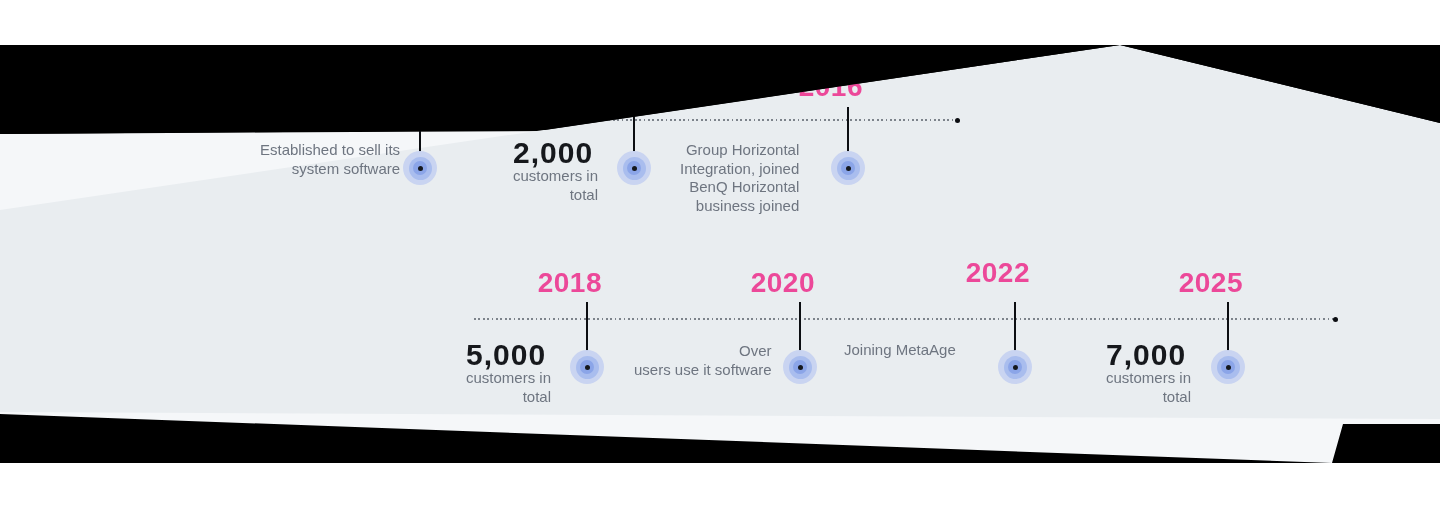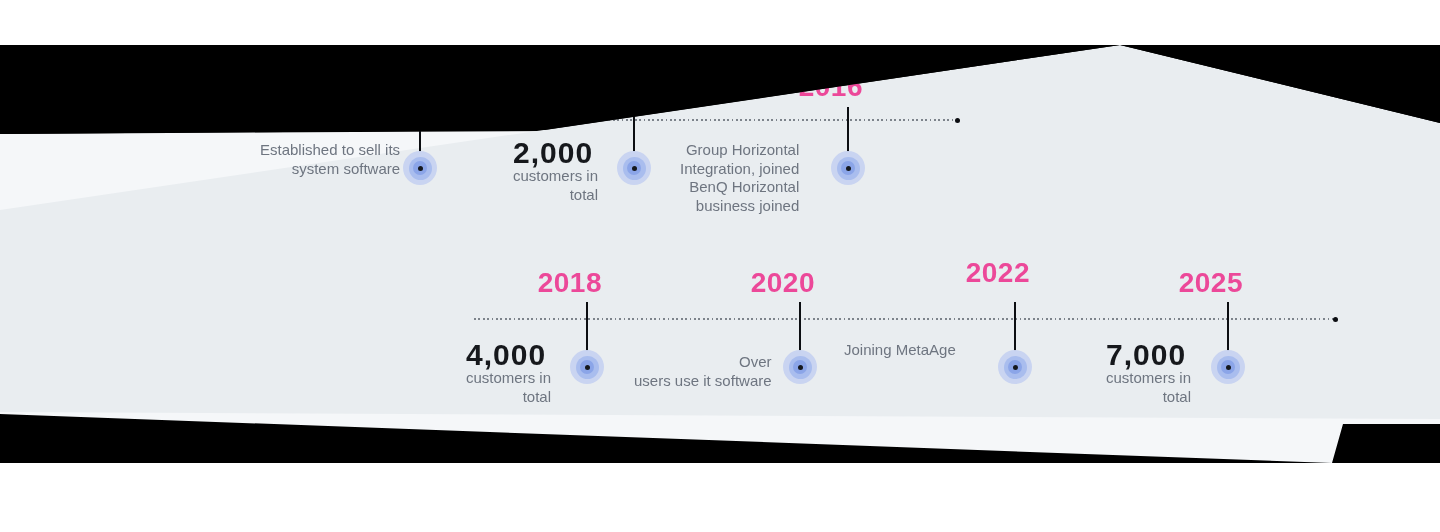--- a/index.html
+++ b/index.html
@@ -61,21 +61,21 @@
   .yr-1c{left:763px;top:73px;}
   .yr-2a{left:502px;top:269px;}
   .yr-2b{left:715px;top:269px;}
   .yr-2c{left:930px;top:259px;}
   .yr-2d{left:1143px;top:269px;}
   .tb{position:absolute;}
   .tb-1a{left:260px;top:141px;}
   .tb-1b{left:513px;top:140px;}
   .tb-1c{left:680px;top:141px;}
   .tb-2a{left:466px;top:342px;}
-  .tb-2b{left:634px;top:353px;}
+  .tb-2b{left:634px;top:342px;}
   .tb-2c{left:844px;top:341px;}
   .tb-2d{left:1106px;top:342px;}
   .big{
     font-size:30px;font-weight:700;line-height:25px;letter-spacing:1px;
     color:#16181c;margin-bottom:2px;white-space:nowrap;
   }
   .tb-2b .big{margin-bottom:6px;}
   .small{font-size:15px;line-height:18.5px;color:#6e7580;white-space:nowrap;text-align:right;}
 </style>
 </head>
@@ -154,21 +154,21 @@
       <div class="vline vl-2b"></div>
       <div class="vline vl-2c"></div>
       <div class="vline vl-2d"></div>
 
       <div class="year yr-2a">2018</div>
       <div class="year yr-2b">2020</div>
       <div class="year yr-2c">2022</div>
       <div class="year yr-2d">2025</div>
 
       <div class="tb tb-2a">
-        <div class="big">4,000</div>
+        <div class="big">5,000</div>
         <div class="small">customers in</div>
         <div class="small">total</div>
       </div>
 
       <div class="tb tb-2b">
         <div class="small">Over</div>
         <div class="small">users use it software</div>
       </div>
 
       <div class="tb tb-2c">

